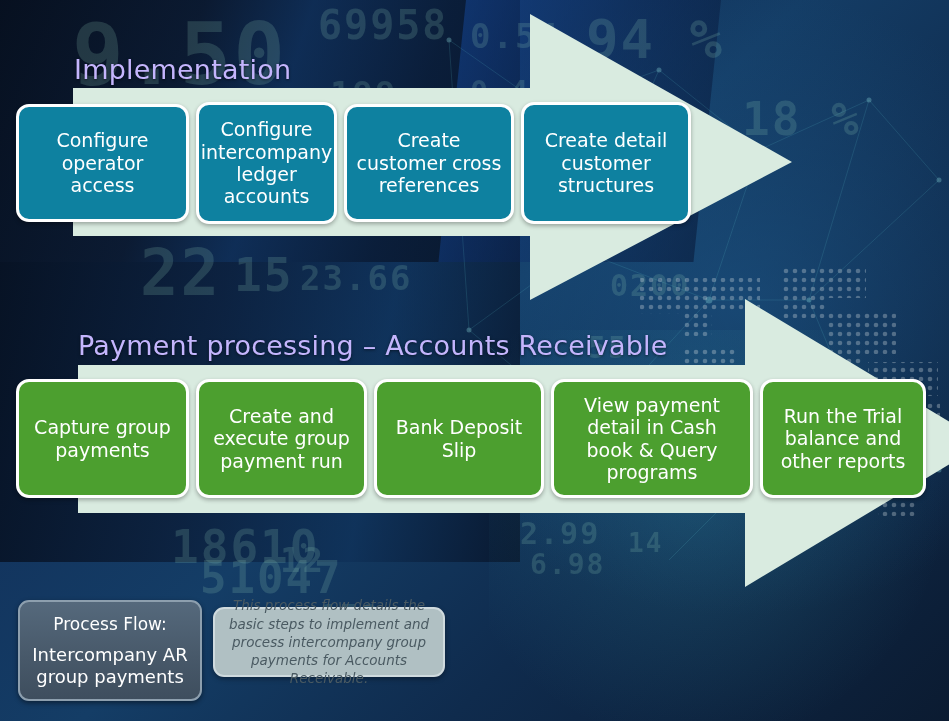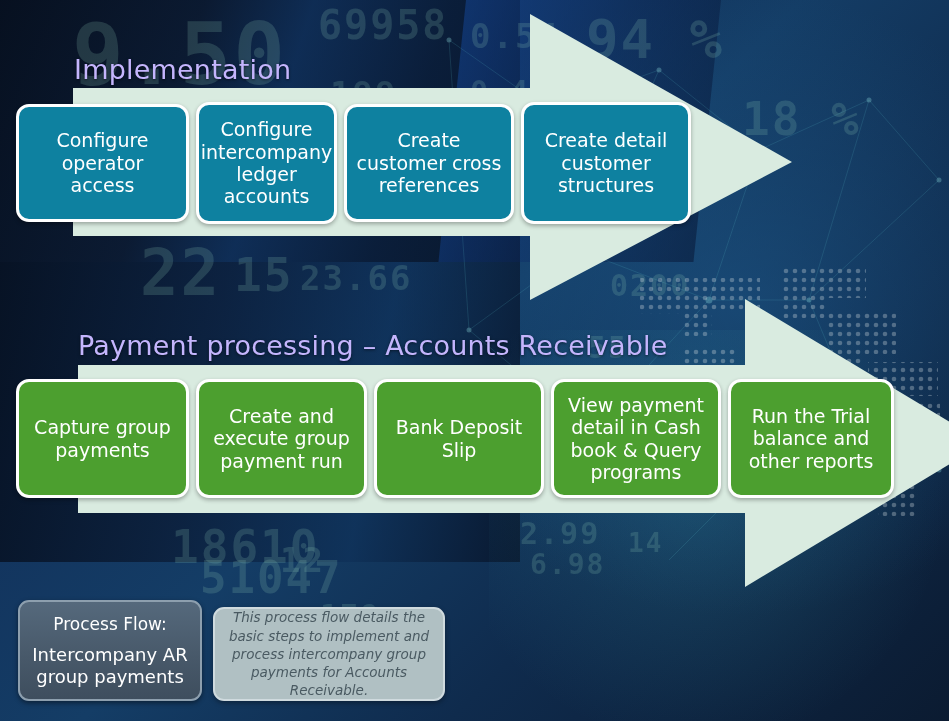--- a/index.html
+++ b/index.html
@@ -96,41 +96,41 @@
   #row1 .pbox:nth-child(2){width:141px;height:122px;margin-top:-2px;}
   #row1 .pbox:nth-child(3){width:170px;}
   #row1 .pbox:nth-child(4){width:170px;height:122px;margin-top:-2px;margin-right:0;}
 
   
   #row2{left:16px;top:379px;}
   #row2 .pbox{height:119px;margin-right:7px;}
   #row2 .pbox:nth-child(1){width:173px;}
   #row2 .pbox:nth-child(2){width:171px;}
   #row2 .pbox:nth-child(3){width:170px;}
-  #row2 .pbox:nth-child(4){width:170px;}
+  #row2 .pbox:nth-child(4){width:202px;}
   #row2 .pbox:nth-child(5){width:166px;margin-right:8px;}
 
   
   #flow-label{
     position:absolute;left:18px;top:600px;width:184px;height:101px;
     box-sizing:border-box;
     background:linear-gradient(180deg,#55697c 0%,#48596a 55%,#3e4e5e 100%);
     border:2px solid #8d9fae;
     border-radius:11px;
     box-shadow:0 2px 5px rgba(0,0,0,.45);
     color:#ffffff;
     display:flex;flex-direction:column;justify-content:center;
     text-align:center;
     padding:4px 6px;
   }
   #flow-label .fl-1{font-size:17px;line-height:1.3;margin-bottom:9px;}
   #flow-label .fl-2{font-size:18px;line-height:1.22;}
 
   #flow-desc{
-    position:absolute;left:213px;top:607px;width:232px;height:94px;
+    position:absolute;left:213px;top:607px;width:232px;height:70px;
     box-sizing:border-box;
     background:#b0c0c3;
     border:2px solid #cfdade;
     border-radius:11px;
     box-shadow:0 2px 5px rgba(0,0,0,.35);
     color:#4a5a62;
     font-style:italic;
     font-size:13.5px;
     line-height:1.35;
     text-align:center;

